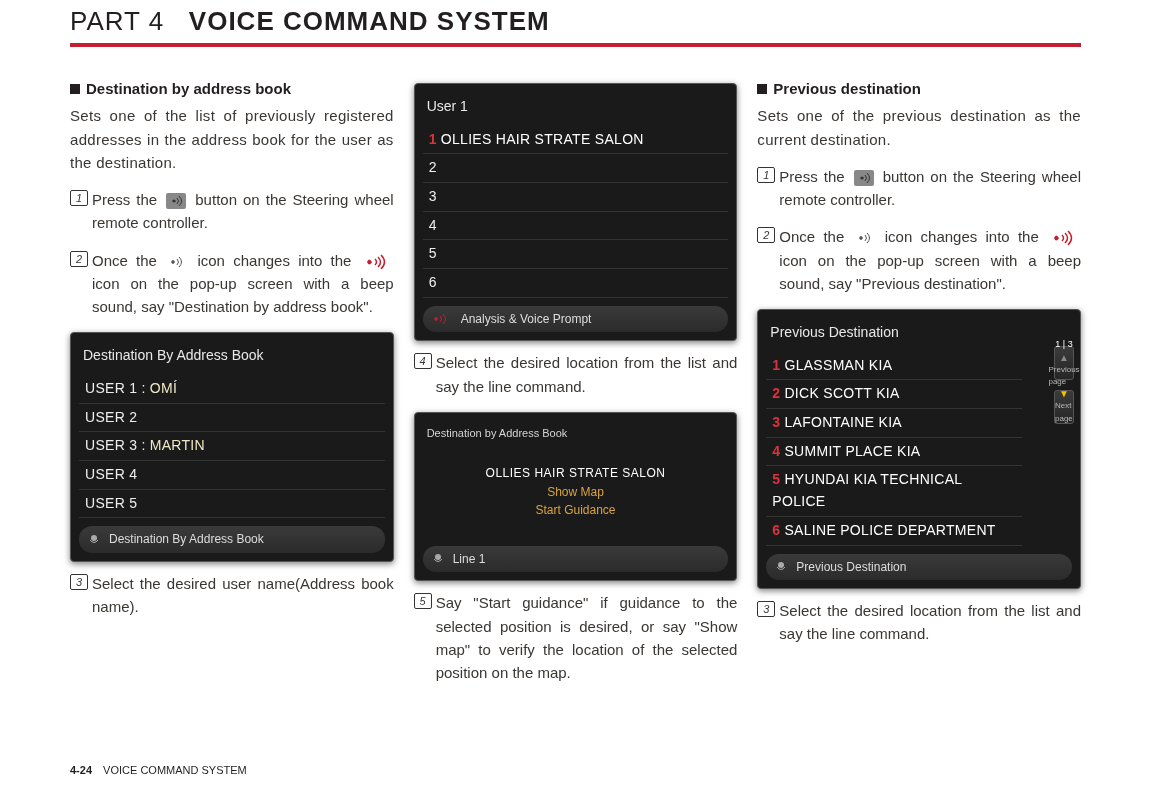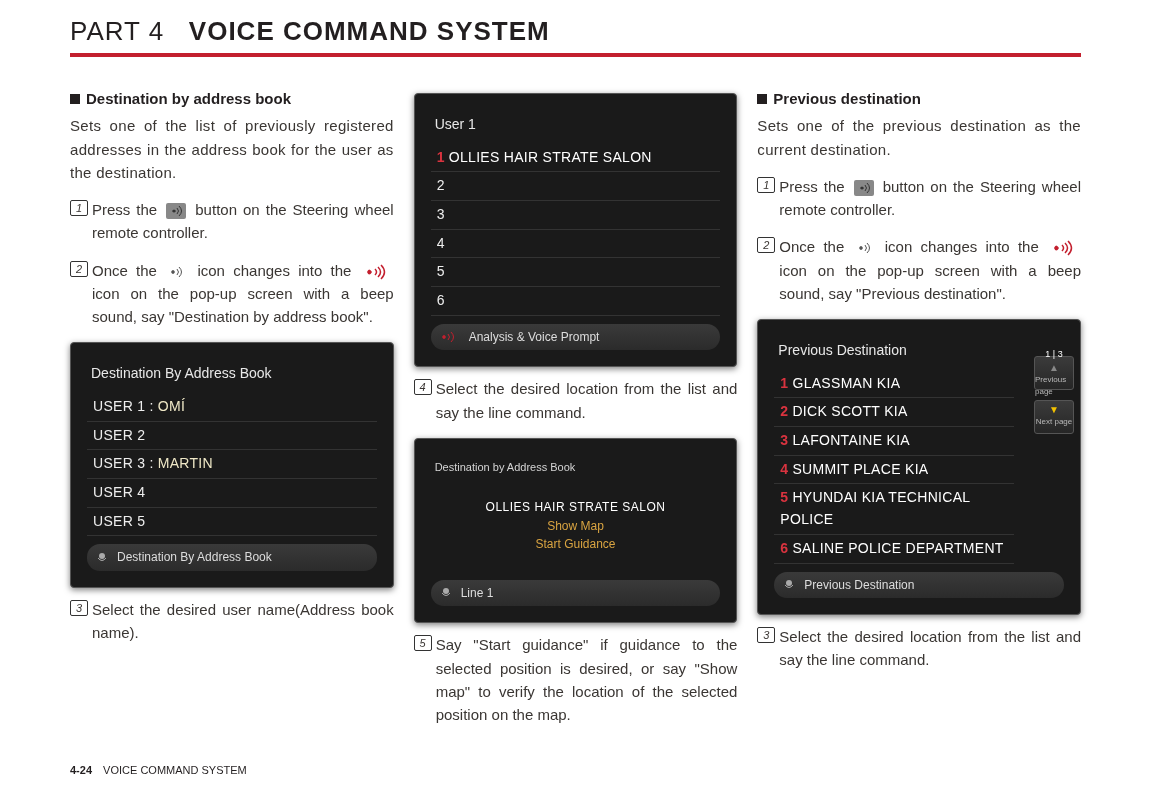--- a/index.html
+++ b/index.html
@@ -4,21 +4,21 @@
 <style>
   * { box-sizing: border-box; margin: 0; padding: 0; }
   body {
     width: 1151px;
     height: 798px;
     background: #fff;
     font-family: "Segoe UI", Arial, sans-serif;
     color: #231f20;
     padding: 0 70px 30px 70px;
   }
-  .part-header { font-size: 26px; font-weight: 400; letter-spacing: 1px; padding-top:16px; }
+  .part-header { font-size: 26px; font-weight: 400; letter-spacing: 1px; padding-top:6px; }
   .part-header strong { font-weight: 700; }
   .red-rule { height: 4px; background: #c31f2e; width: 100%; margin-top:6px; margin-bottom: 30px; }
   .columns { display: flex; gap: 20px; }
   .col { flex: 1; font-size: 15px; line-height: 1.55; color: #3a3633; }
   .sect-title { font-weight: 700; color: #231f20; margin-bottom: 4px; }
   .sect-title .sq { display:inline-block; width:10px; height:10px; background:#231f20; margin-right:6px; vertical-align: 0px;}
   .lead { text-align: justify; margin-bottom: 14px; letter-spacing: 0.3px;}
   .step { text-align: justify; margin-bottom: 14px; text-indent: 0; padding-left: 22px; position: relative; }
   .step::before {
     content: attr(data-num);
@@ -33,21 +33,21 @@
     font-style: italic;
   }
   .icon-voice, .icon-voice2, .icon-redwave {
     display:inline-block; vertical-align:middle; margin: 0 3px;
   }
   .icon-voice svg, .icon-voice2 svg, .icon-redwave svg { display:block; }
   .screen {
     background: #1a1a1a;
     border: 1px solid #555;
     border-radius: 4px;
-    padding: 16px;
+    padding: 8px;
     margin: 6px 0 10px 0;
     color: #eee;
     font-size: 12px;
     box-shadow: 0 2px 6px rgba(0,0,0,0.5);
     position: relative;
   }
   .screen .title {
     font-size: 14px;
     color: #e8e8e8;
     padding: 4px 4px 8px 4px;
@@ -65,21 +65,21 @@
     border-radius: 13px;
     margin-top: 8px;
     padding: 4px 8px;
     display:flex; align-items:center; gap:8px;
     font-size: 12px;
     color:#ddd;
   }
   .screen .footer-bar .mic svg { display:block; }
   .screen .pagebtn {
     position:absolute; right:6px;
-    width: 40px; height: 34px;
+    width: 20px; height: 34px;
     background: linear-gradient(#3b3b3b,#262626);
     border: 1px solid #555;
     border-radius: 3px;
     font-size: 8px;
     color:#b8b8b8;
     display:flex; flex-direction:column; align-items:center; justify-content:center;
     gap:1px;
   }
   .screen .pagebtn .pg { color:#fff; font-size:9px; }
   .screen .pagebtn.prev { top: 36px; }

